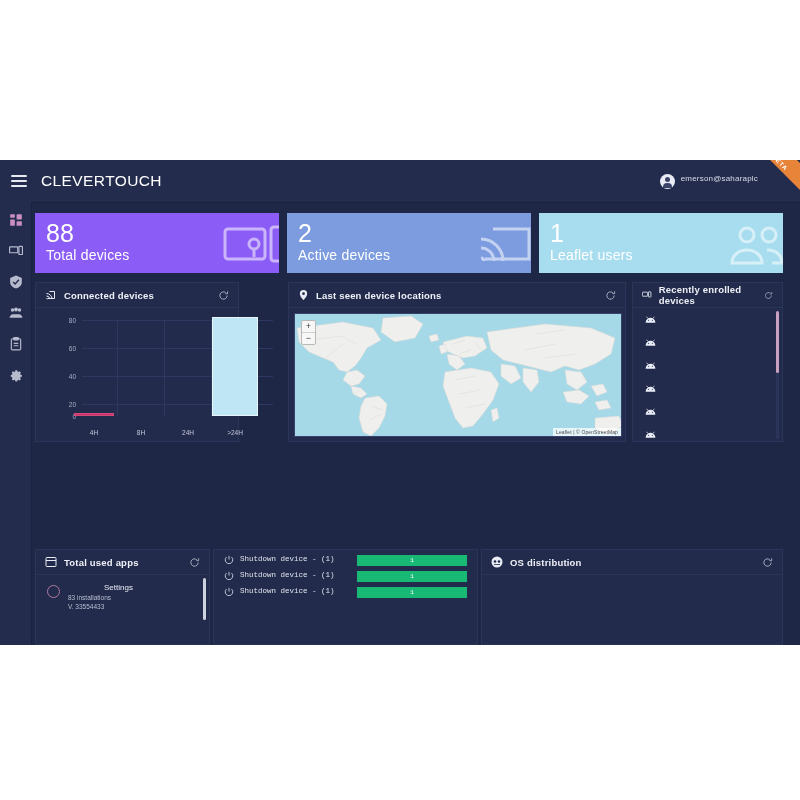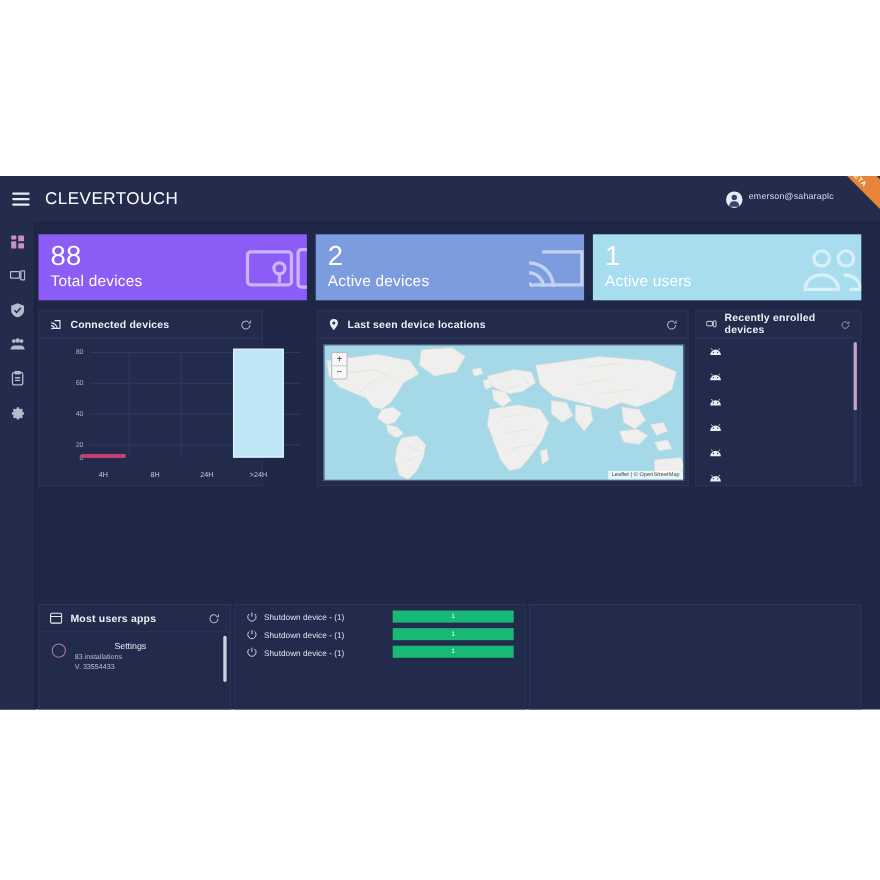--- a/index.html
+++ b/index.html
@@ -84,21 +84,21 @@
   .scroll-thumb{position:absolute;right:3px;top:3px;width:3px;height:62px;background:#c8a0c0;border-radius:2px;cursor:pointer;}
   
   #apps-panel{left:35px;top:389px;width:175px;height:96px;}
   #cmds-panel{left:213px;top:389px;width:265px;height:96px;}
   #os-panel{left:481px;top:389px;width:302px;height:96px;}
   .app-row{display:flex;gap:8px;padding:8px 0 0 11px;}
   .app-ico{width:13px;height:13px;border-radius:50%;border:1.5px solid #b07a9e;box-sizing:border-box;flex:none;margin-top:2px;}
   .app-name{color:#e7eaf4;font-size:8px;line-height:10px;margin-left:36px;}
   .app-sub{color:#b9bfd2;font-size:6.5px;line-height:9px;}
   .apps-scroll-thumb{position:absolute;right:3px;top:3px;width:3px;height:42px;background:#cfd3e0;border-radius:2px;cursor:pointer;}
-  .cmd-row{display:flex;align-items:flex-end;gap:6px;padding:5px 10px 0 10px;}
+  .cmd-row{display:flex;align-items:flex-start;gap:6px;padding:5px 10px 0 10px;font-family:Liberation Mono, monospace;}
   .cmd-label{color:#dfe3ef;font-size:7.5px;white-space:nowrap;}
   .cmd-bar{margin-left:auto;width:110px;height:11px;background:#18b974;display:flex;align-items:center;justify-content:center;}
   .cmd-bar span{color:#ffffff;font-size:6px;}
 </style>
 </head>
 <body>
 
 <div id="app">
 
   <div class="edge-accent"></div>
@@ -166,21 +166,21 @@
       <div class="lbl">Active devices</div>
       <svg class="cico" width="62" height="44" viewBox="0 0 62 44" fill="none" stroke="#ffffff" stroke-width="3">
         <path d="M10 36h44V6H18"></path>
         <path d="M6 16a22 22 0 0122 22M6 25a13 13 0 0113 13M6 35a3 3 0 013 3"></path>
       </svg>
     </div>
 
 
     <div class="card cyan">
       <div class="num">1</div>
-      <div class="lbl">Active users</div>
+      <div class="lbl">Leaflet users</div>
       <svg class="cico" width="62" height="44" viewBox="0 0 62 44" fill="none" stroke="#ffffff" stroke-width="3">
         <circle cx="20" cy="12" r="7"></circle>
           <circle cx="42" cy="12" r="7"></circle>
         <path d="M5 40c0-8 7-13 15-13s15 5 15 13z"></path>
           <path d="M40 27c9 0 15 5 15 13h-10"></path>
       </svg>
     </div>
   </div>
 
   <div class="panel" id="chart-panel">
@@ -351,21 +351,21 @@
       <div class="attrib">Leaflet | © OpenStreetMap</div>
     </div>
   </div>
 
   <div class="panel" id="apps-panel">
     <div class="p-head">
       <svg width="12" height="12" viewBox="0 0 24 24" fill="none" stroke="#e9ecf6" stroke-width="2">
         <rect x="2" y="3" width="20" height="18" rx="2"></rect>
           <path d="M2 9h20"></path>
       </svg>
-      <div class="p-title">Most users apps</div>
+      <div class="p-title">Total used apps</div>
       <svg class="p-refresh" width="11" height="11" viewBox="0 0 24 24" fill="none" stroke="#dfe3f0" stroke-width="2">
         <path d="M20 12a8 8 0 11-3-6.2"></path>
           <path d="M21 3v5h-5"></path>
       </svg>
     </div>
     <div class="p-body" style="height:70px;position:relative;">
       <div class="app-row">
         <div class="app-ico"></div>
         <div>
           <div class="app-name">Settings</div>
@@ -406,16 +406,29 @@
         </svg>
         <span class="cmd-label">Shutdown device  - (1)</span>
         <div class="cmd-bar">
           <span>1</span>
         </div>
       </div>
     </div>
   </div>
 
   <div class="panel" id="os-panel">
+    <div class="p-head">
+      <svg width="12" height="12" viewBox="0 0 24 24" fill="#e9ecf6">
+        <circle cx="12" cy="12" r="11"></circle>
+        <circle cx="8" cy="11" r="2.6" fill="#222b4b"></circle>
+          <circle cx="16" cy="11" r="2.6" fill="#222b4b"></circle>
+        <path d="M6 17h12" stroke="#222b4b" stroke-width="1.6"></path>
+      </svg>
+      <div class="p-title">OS distribution</div>
+      <svg class="p-refresh" width="11" height="11" viewBox="0 0 24 24" fill="none" stroke="#dfe3f0" stroke-width="2">
+        <path d="M20 12a8 8 0 11-3-6.2"></path>
+          <path d="M21 3v5h-5"></path>
+      </svg>
+    </div>
     <div class="p-body" style="height:70px;"></div>
   </div>
 
 </div>
 
 </body></html>

